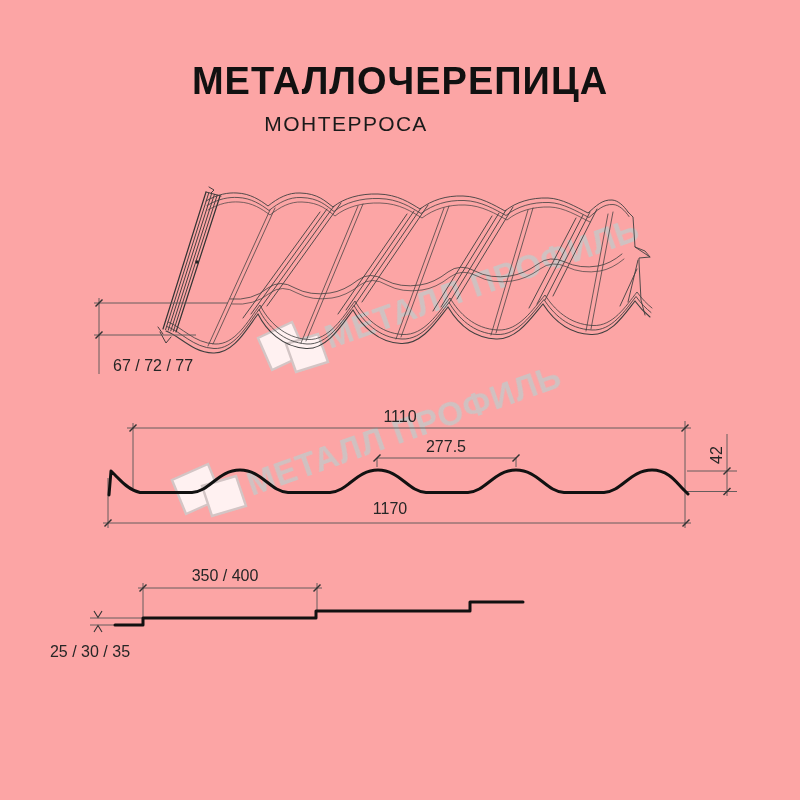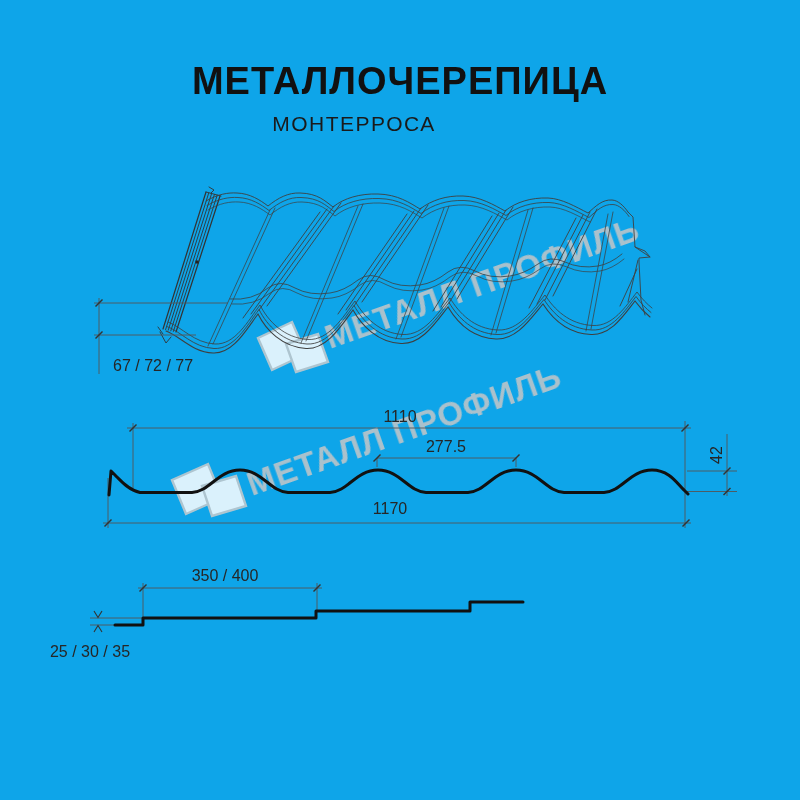--- a/index.html
+++ b/index.html
@@ -1,20 +1,20 @@
 <!DOCTYPE html>
 <html><head>
 <meta charset="utf-8">
 <style>
   html,body{margin:0;padding:0;background:#ffffff;}
-  .stage{position:relative;width:800px;height:800px;background:#0ea5e9;overflow:hidden;
+  .stage{position:relative;width:800px;height:800px;background:#fca5a5;overflow:hidden;
          font-family:"Liberation Sans", sans-serif;}
   .title{position:absolute;left:0;top:60px;width:800px;text-align:center;
          font-size:38px;font-weight:700;letter-spacing:1px;color:#111;}
-  .subtitle{position:absolute;left:10px;top:112px;width:688px;text-align:center;
+  .subtitle{position:absolute;left:2px;top:112px;width:688px;text-align:center;
          font-size:21px;font-weight:400;letter-spacing:1.5px;color:#1a1a1a;}
   svg text{font-family:"Liberation Sans", sans-serif;}
   .dimtxt{font-size:16px;fill:#262626;}
   .wmtxt{font-size:33px;font-weight:700;fill:#c7c7c7;letter-spacing:1px;}
 </style>
 </head>
 <body>
 
 <div class="stage">
 

